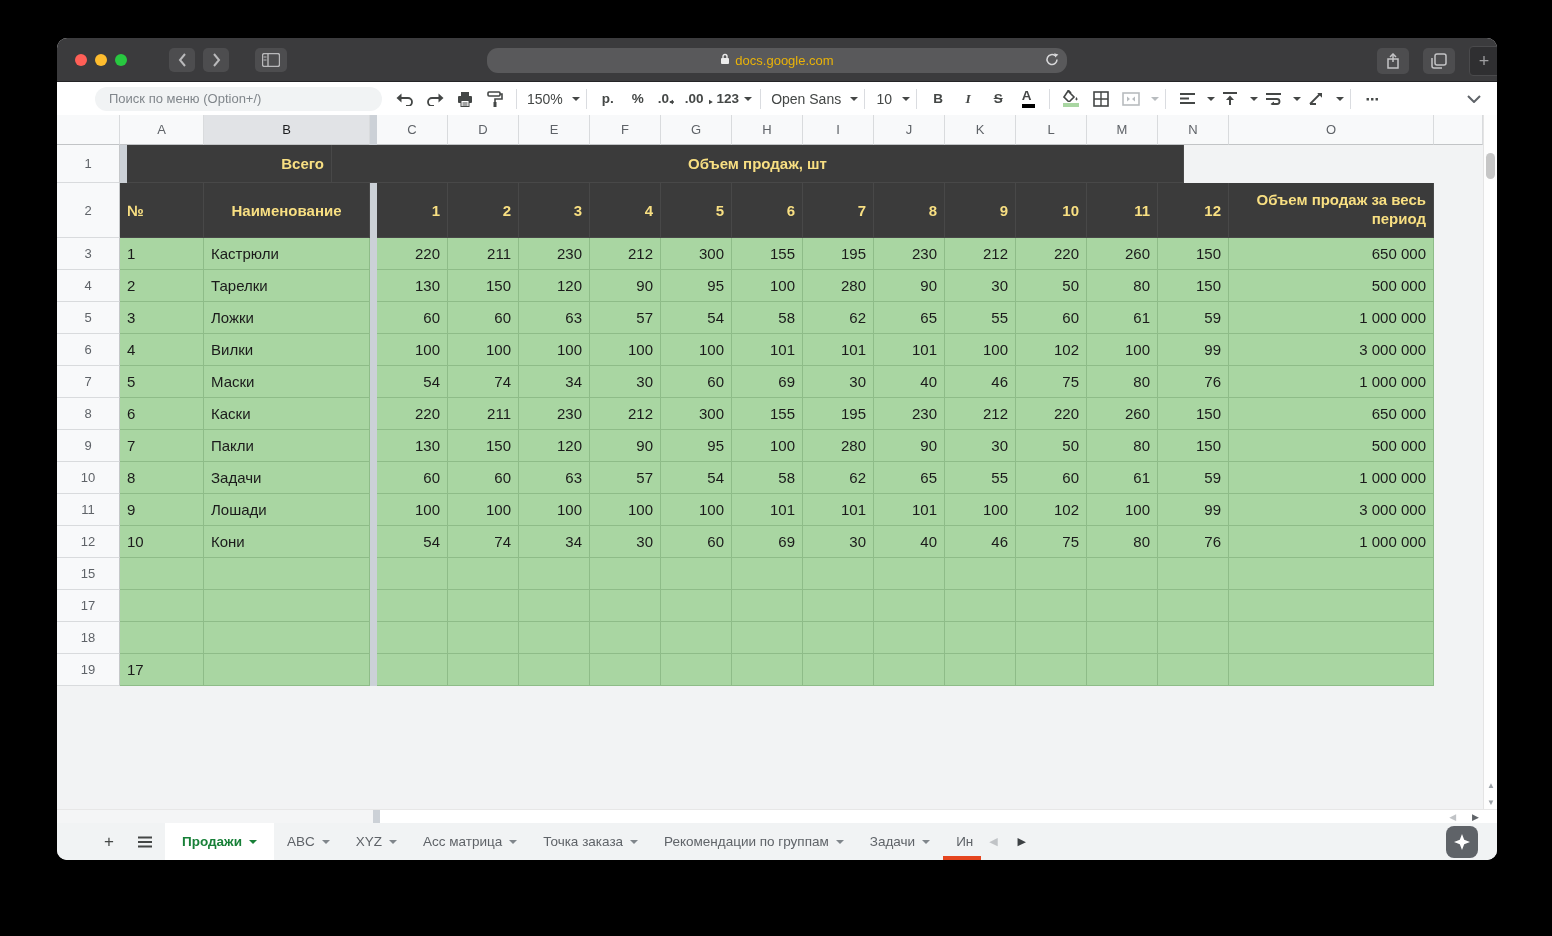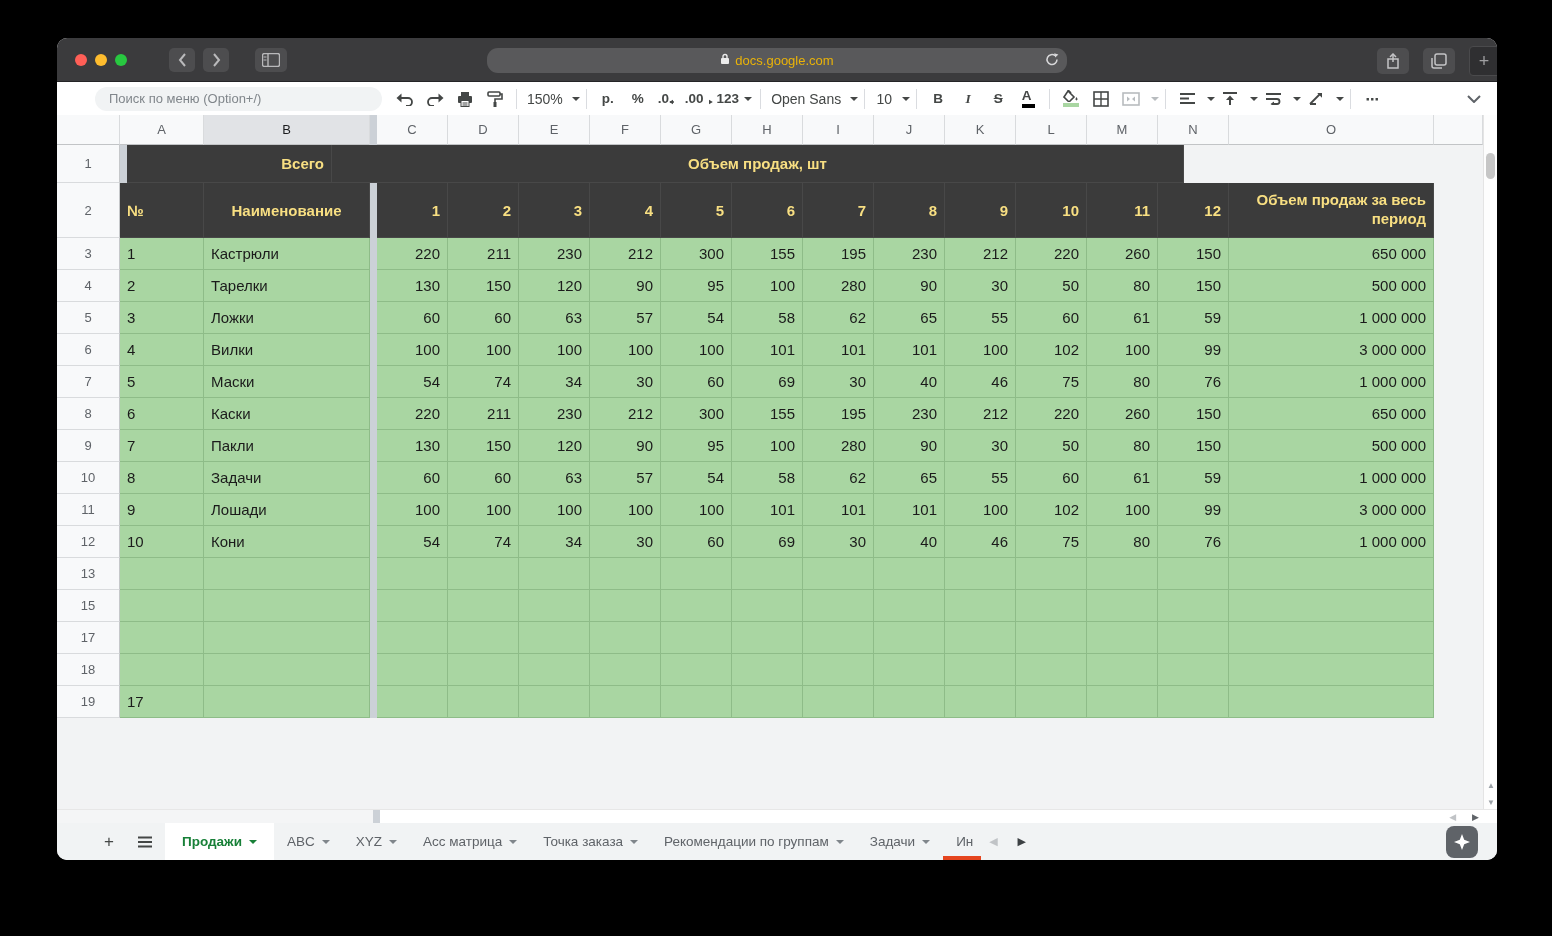--- a/index.html
+++ b/index.html
@@ -542,39 +542,20 @@
           <div class="c gn num" style="width:71px;">69</div>
           <div class="c gn num" style="width:71px;">30</div>
           <div class="c gn num" style="width:71px;">40</div>
           <div class="c gn num" style="width:71px;">46</div>
           <div class="c gn num" style="width:71px;">75</div>
           <div class="c gn num" style="width:71px;">80</div>
           <div class="c gn num" style="width:71px;">76</div>
           <div class="c gn num" style="width:205px;">1 000 000</div>
         </div>
         <div class="grow" style="height:32px">
-          <div class="c rh" style="width:63px;">13</div>
-          <div class="c gn txt" style="width:84px;"></div>
-          <div class="c gn txt" style="width:166px;"></div>
-          <div class="c fdv" style="width:7px;"></div>
-          <div class="c gn" style="width:71px;"></div>
-          <div class="c gn" style="width:71px;"></div>
-          <div class="c gn" style="width:71px;"></div>
-          <div class="c gn" style="width:71px;"></div>
-          <div class="c gn" style="width:71px;"></div>
-          <div class="c gn" style="width:71px;"></div>
-          <div class="c gn" style="width:71px;"></div>
-          <div class="c gn" style="width:71px;"></div>
-          <div class="c gn" style="width:71px;"></div>
-          <div class="c gn" style="width:71px;"></div>
-          <div class="c gn" style="width:71px;"></div>
-          <div class="c gn" style="width:71px;"></div>
-          <div class="c gn" style="width:205px;"></div>
-        </div>
-        <div class="grow" style="height:32px">
           <div class="c rh" style="width:63px;">15</div>
           <div class="c gn txt" style="width:84px;"></div>
           <div class="c gn txt" style="width:166px;"></div>
           <div class="c fdv" style="width:7px;"></div>
           <div class="c gn" style="width:71px;"></div>
           <div class="c gn" style="width:71px;"></div>
           <div class="c gn" style="width:71px;"></div>
           <div class="c gn" style="width:71px;"></div>
           <div class="c gn" style="width:71px;"></div>
           <div class="c gn" style="width:71px;"></div>

